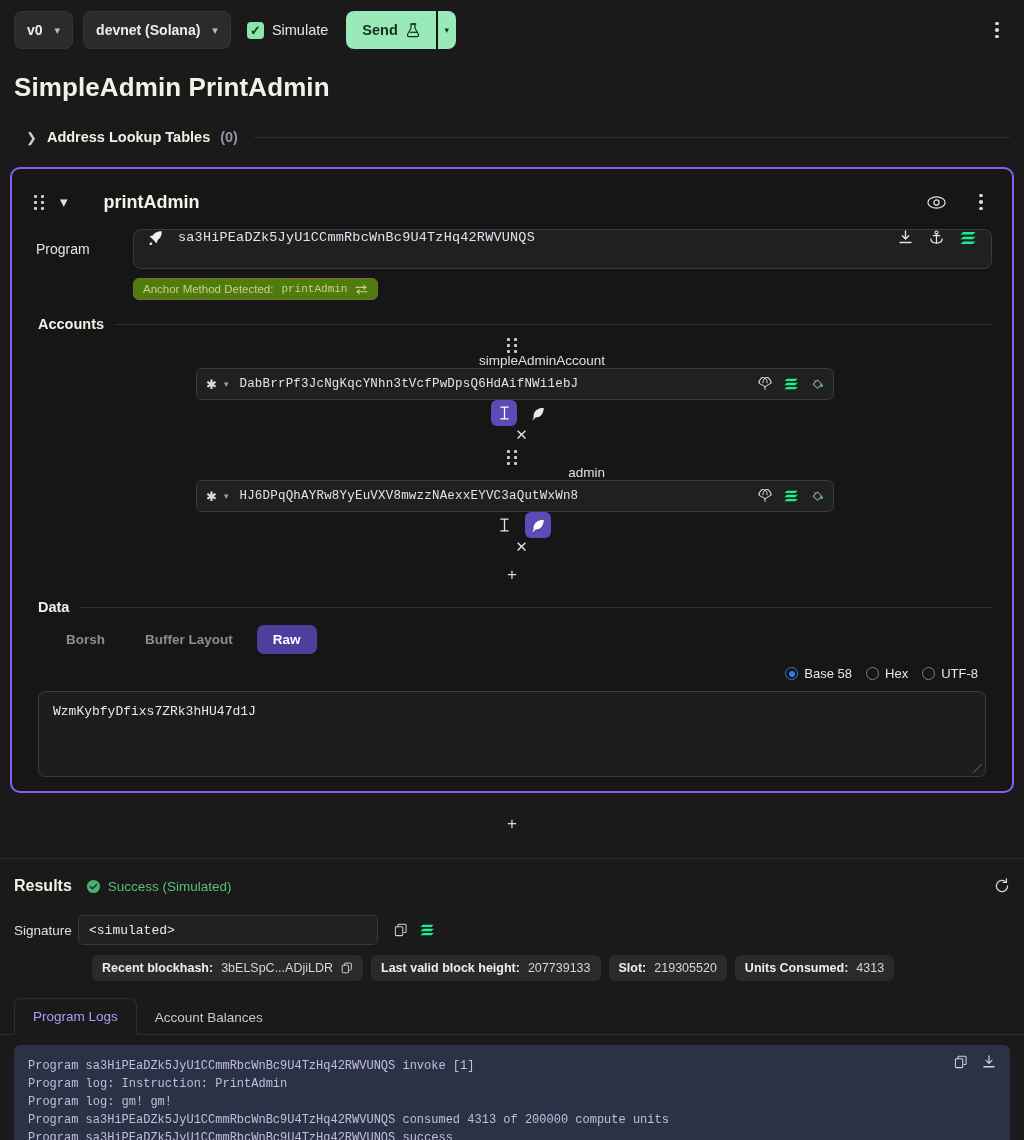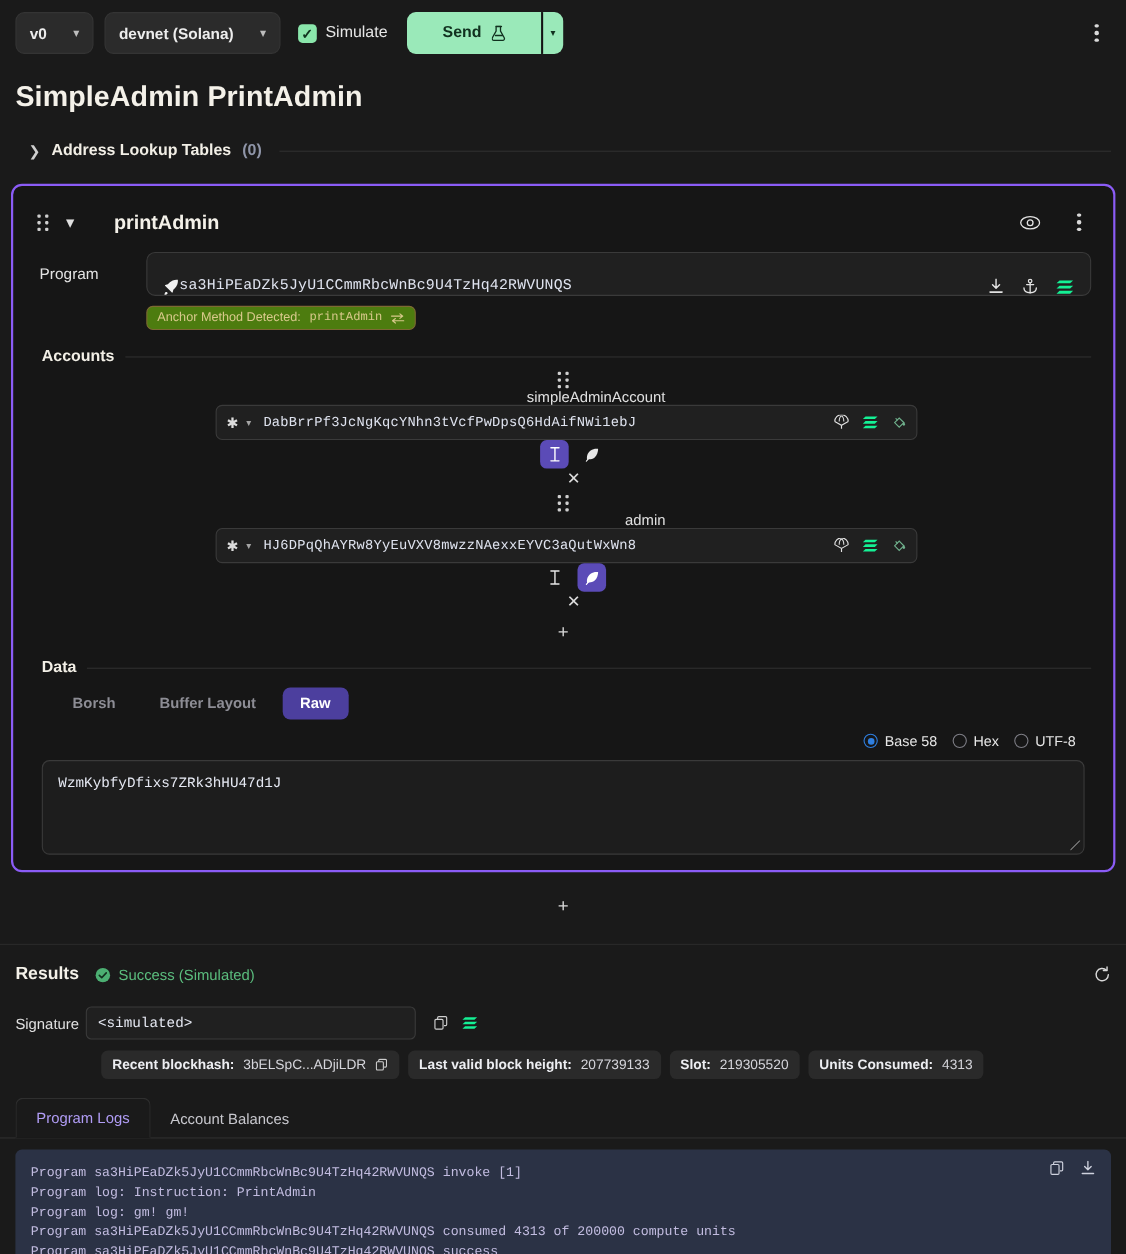--- a/index.html
+++ b/index.html
@@ -17,41 +17,41 @@
   .toolbar {
     display: flex; align-items: center; gap: 10px;
     padding: 10px 14px 8px 14px;
     height: 58px;
   }
   .select-pill {
     background: #2b2b2b;
     border: 1px solid #343434;
     border-radius: 8px;
     height: 38px;
-    display: flex; align-items: center; gap: 24px;
+    display: flex; align-items: center; gap: 12px;
     padding: 0 12px;
     font-size: 14px; font-weight: bold;
     color: #ededed;
     cursor: pointer;
   }
   .chev { font-size: 11px; color: #bdbdbd; font-weight: normal; }
   .sim-wrap { display: flex; align-items: center; gap: 8px; margin-left: 6px; cursor: pointer; }
   .checkbox {
     width: 17px; height: 17px; border-radius: 4px;
     background: #8ae6ab; color: #10331e;
     display: flex; align-items: center; justify-content: center;
     font-size: 13px; font-weight: bold; line-height: 1;
   }
   .sim-label { font-size: 14.5px; color: #e6e6e6; }
   .send-group { display: flex; margin-left: 8px; height: 38px; border-radius: 8px; }
   .send-btn {
     background: #9ae9b9; color: #11301f;
     border-radius: 8px 0 0 8px;
     display: flex; align-items: center; gap: 9px;
-    padding: 0 32px; font-size: 14.5px; font-weight: bold;
+    padding: 0 16px; font-size: 14.5px; font-weight: bold;
     cursor: pointer;
   }
   .send-caret {
     background: #9ae9b9; color: #11301f;
     width: 20px; border-radius: 0 8px 8px 0;
     display: flex; align-items: center; justify-content: center;
     font-size: 9px; cursor: pointer;
     border-left: 2px solid #131313;
   }
   .kebab {
@@ -95,21 +95,21 @@
   .ix-name { font-size: 18px; font-weight: bold; color: #f4f1e9; margin-left: 20px; }
   .ix-head-right { margin-left: auto; display: flex; align-items: center; gap: 22px; }
   .eye { cursor: pointer; }
 
   
   .prog-row { display: flex; align-items: center; gap: 0; padding: 8px 20px 0 24px; }
   .prog-label { width: 68px; font-size: 14px; color: #e3e3e3; }
   .prog-field {
     flex: 1; height: 40px;
     background: #202020; border: 1px solid #3a3a3a; border-radius: 8px;
-    display: flex; align-items: flex-end; gap: 0;
+    display: flex; align-items: flex-start; gap: 15px;
     padding: 0 10px 0 14px;
     margin-left: 29px;
   }
   .prog-addr { font-size: 13.5px; color: #dfe3ef; letter-spacing: .2px; }
   .prog-icons { margin-left: auto; display: flex; align-items: center; gap: 16px; padding-right: 4px; }
   .anchor-badge {
     margin: 9px 0 0 121px;
     display: inline-flex; align-items: center; gap: 8px;
     border: 1px solid #7d6a33; border-radius: 6px;
     background: #4d7c0f;

